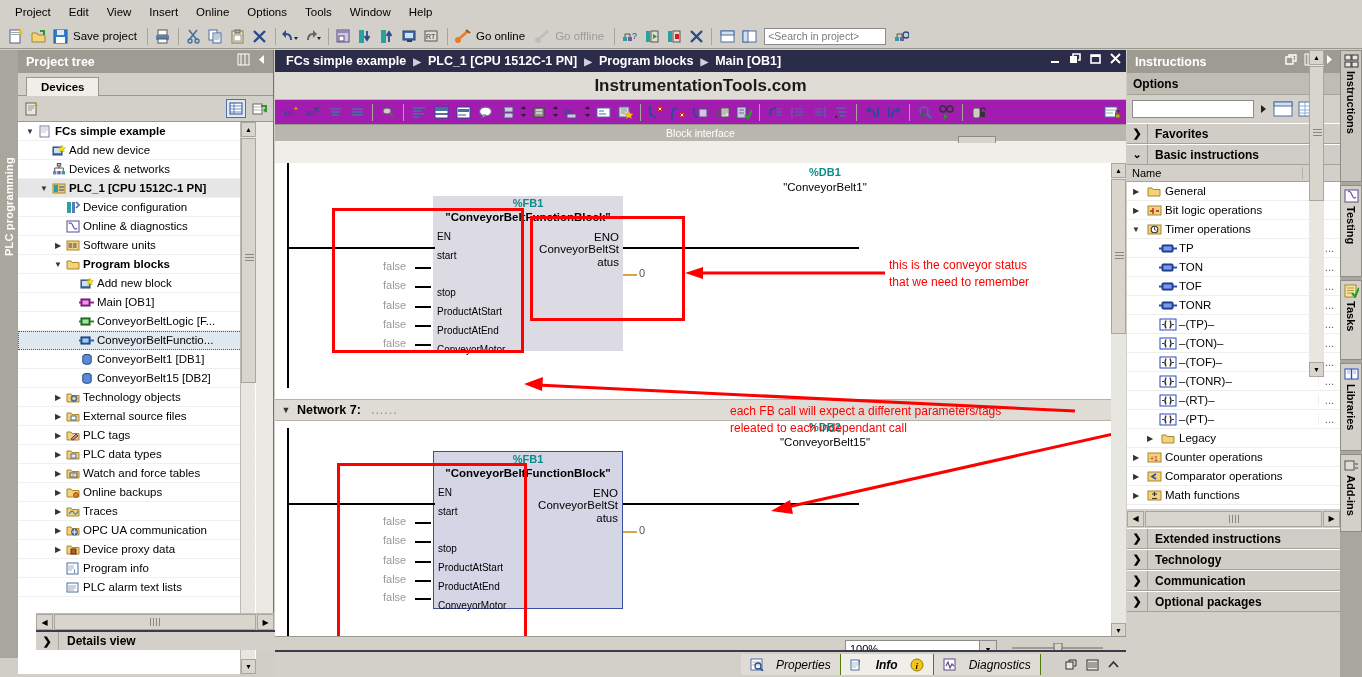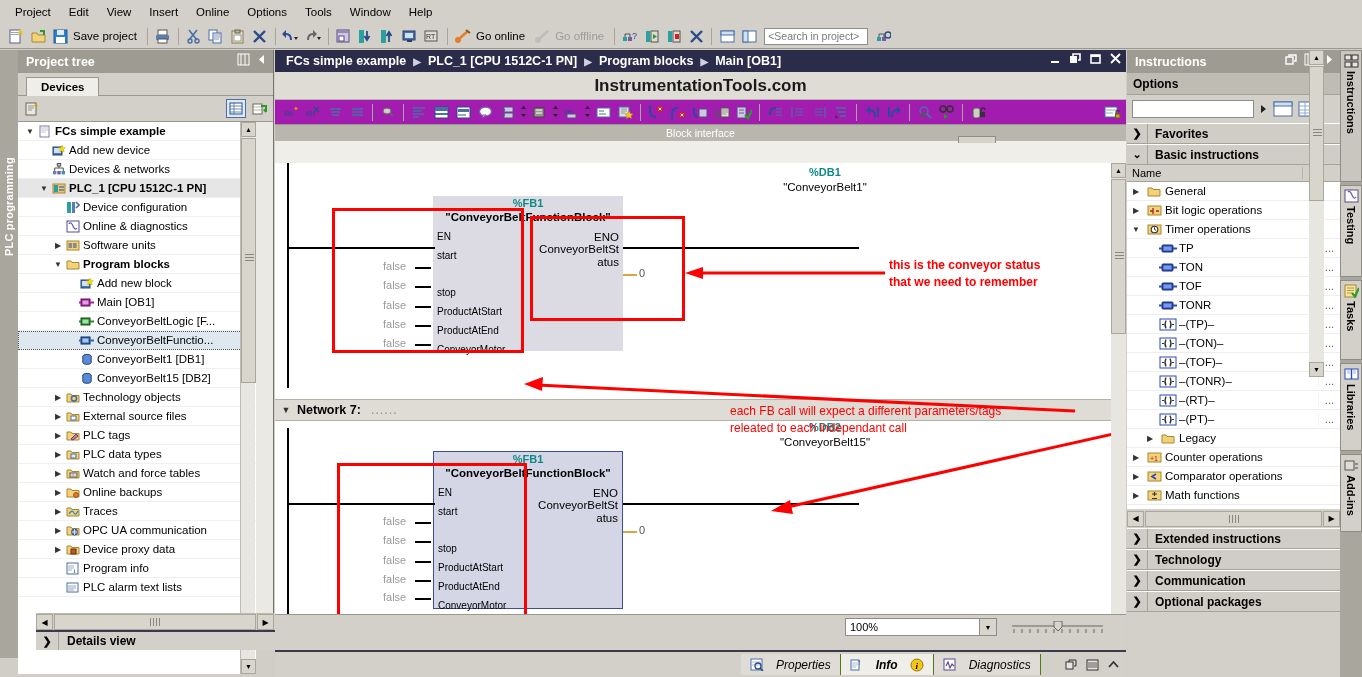--- a/index.html
+++ b/index.html
@@ -35,21 +35,21 @@
     border-bottom: 1px solid #9a978f;
   }
   .tb-btn {
     width: 20px; height: 20px; display: flex; align-items: center; justify-content: center;
     font-size: 12px; margin: 0 1px; cursor: default; position: relative;
   }
   .tb-sep { width: 1px; height: 17px; background: #a8a49c; margin: 0 4px; }
   .tb-text { font-size: 11.5px; padding: 0 6px 0 2px; }
   .tb-text.dim { color: #9b9b9b; }
   .tb-search {
-    width: 104px; height: 17px; background: #fff; border: 1px solid #8c8c8c;
+    width: 122px; height: 17px; background: #fff; border: 1px solid #8c8c8c;
     font-size: 10.5px; color: #7a7a7a; padding: 0 3px; line-height: 15px; margin: 0 4px;
   }
 
   
   .leftstrip {
     position: absolute; left: 0; top: 50px; width: 18px; height: 608px;
     background: #a9a69e;
   }
   .leftstrip .vtab {
     position: absolute; left: 0; top: 72px; width: 18px; height: 170px;
@@ -170,21 +170,21 @@
   .out-val { position: absolute; font-size: 11px; color: #555; }
   .out-dash { position: absolute; height: 2px; background: #d9a441; width: 14px; }
 
   
   .ann-rect { position: absolute; border: 3px solid #f00; }
   .ann-text { position: absolute; color: #f00; font-size: 12px; line-height: 1.45; white-space: pre; }
   .ann-svg { position: absolute; left: 0; top: 0; width: 851px; height: 600px; pointer-events: none; }
 
   
   .ed-bottom {
-    position: absolute; left: 0; bottom: 0; width: 851px; height: 36px;
+    position: absolute; left: 0; bottom: 0; width: 851px; height: 14px;
     background: #d2d0c8; display: flex; align-items: center; border-top: 1px solid #9a978f;
   }
   .zoom-combo {
     position: absolute; left: 570px; top: 3px; width: 152px; height: 18px; background: #fff;
     border: 1px solid #8c8c8c; display: flex; align-items: center; font-size: 11px; padding-left: 4px;
   }
   .zoom-combo .arrowbox { position: absolute; right: 0; top: 0; width: 17px; height: 16px;
     background: #d8d5cd; border-left: 1px solid #8c8c8c; display: flex; align-items: center; justify-content: center; font-size: 7px;}
   .zoom-slider { position: absolute; left: 735px; top: 6px; width: 95px; height: 14px; }
   .ed-vscroll { position: absolute; right: 0; top: 113px; width: 15px; height: 475px; background: #e8e6e0; }
@@ -1152,21 +1152,21 @@
         <line x1="610" y1="110" x2="423" y2="110" stroke="#ff0000" stroke-width="3"></line>
         <polygon points="410,110 428,104 428,116" fill="#ff0000"></polygon>
 
         <line x1="800" y1="248" x2="262" y2="222" stroke="#ff0000" stroke-width="3"></line>
         <polygon points="249,221 268,214 267,228" fill="#ff0000"></polygon>
 
         <line x1="843" y1="270" x2="508" y2="345" stroke="#ff0000" stroke-width="3"></line>
         <polygon points="496,348 515,337 518,351" fill="#ff0000"></polygon>
       </svg>
 
-      <div class="ann-text" style="left:614px; top:94px;font-weight:bold;">this is the conveyor status
+      <div class="ann-text" style="left:614px; top:94px;">this is the conveyor status
 that we need to remember</div>
       <div class="ann-text" style="left:455px; top:240px;">each FB call will expect a different parameters/tags
 releated to each independant call</div>
     </div>
 
     <div class="ed-vscroll">
       <div class="sc-arrow">▲</div>
       <div class="sc-thumb" style="top:16px;height:155px">
           <div class="sc-grip" style="top:72px"></div>
         </div>

